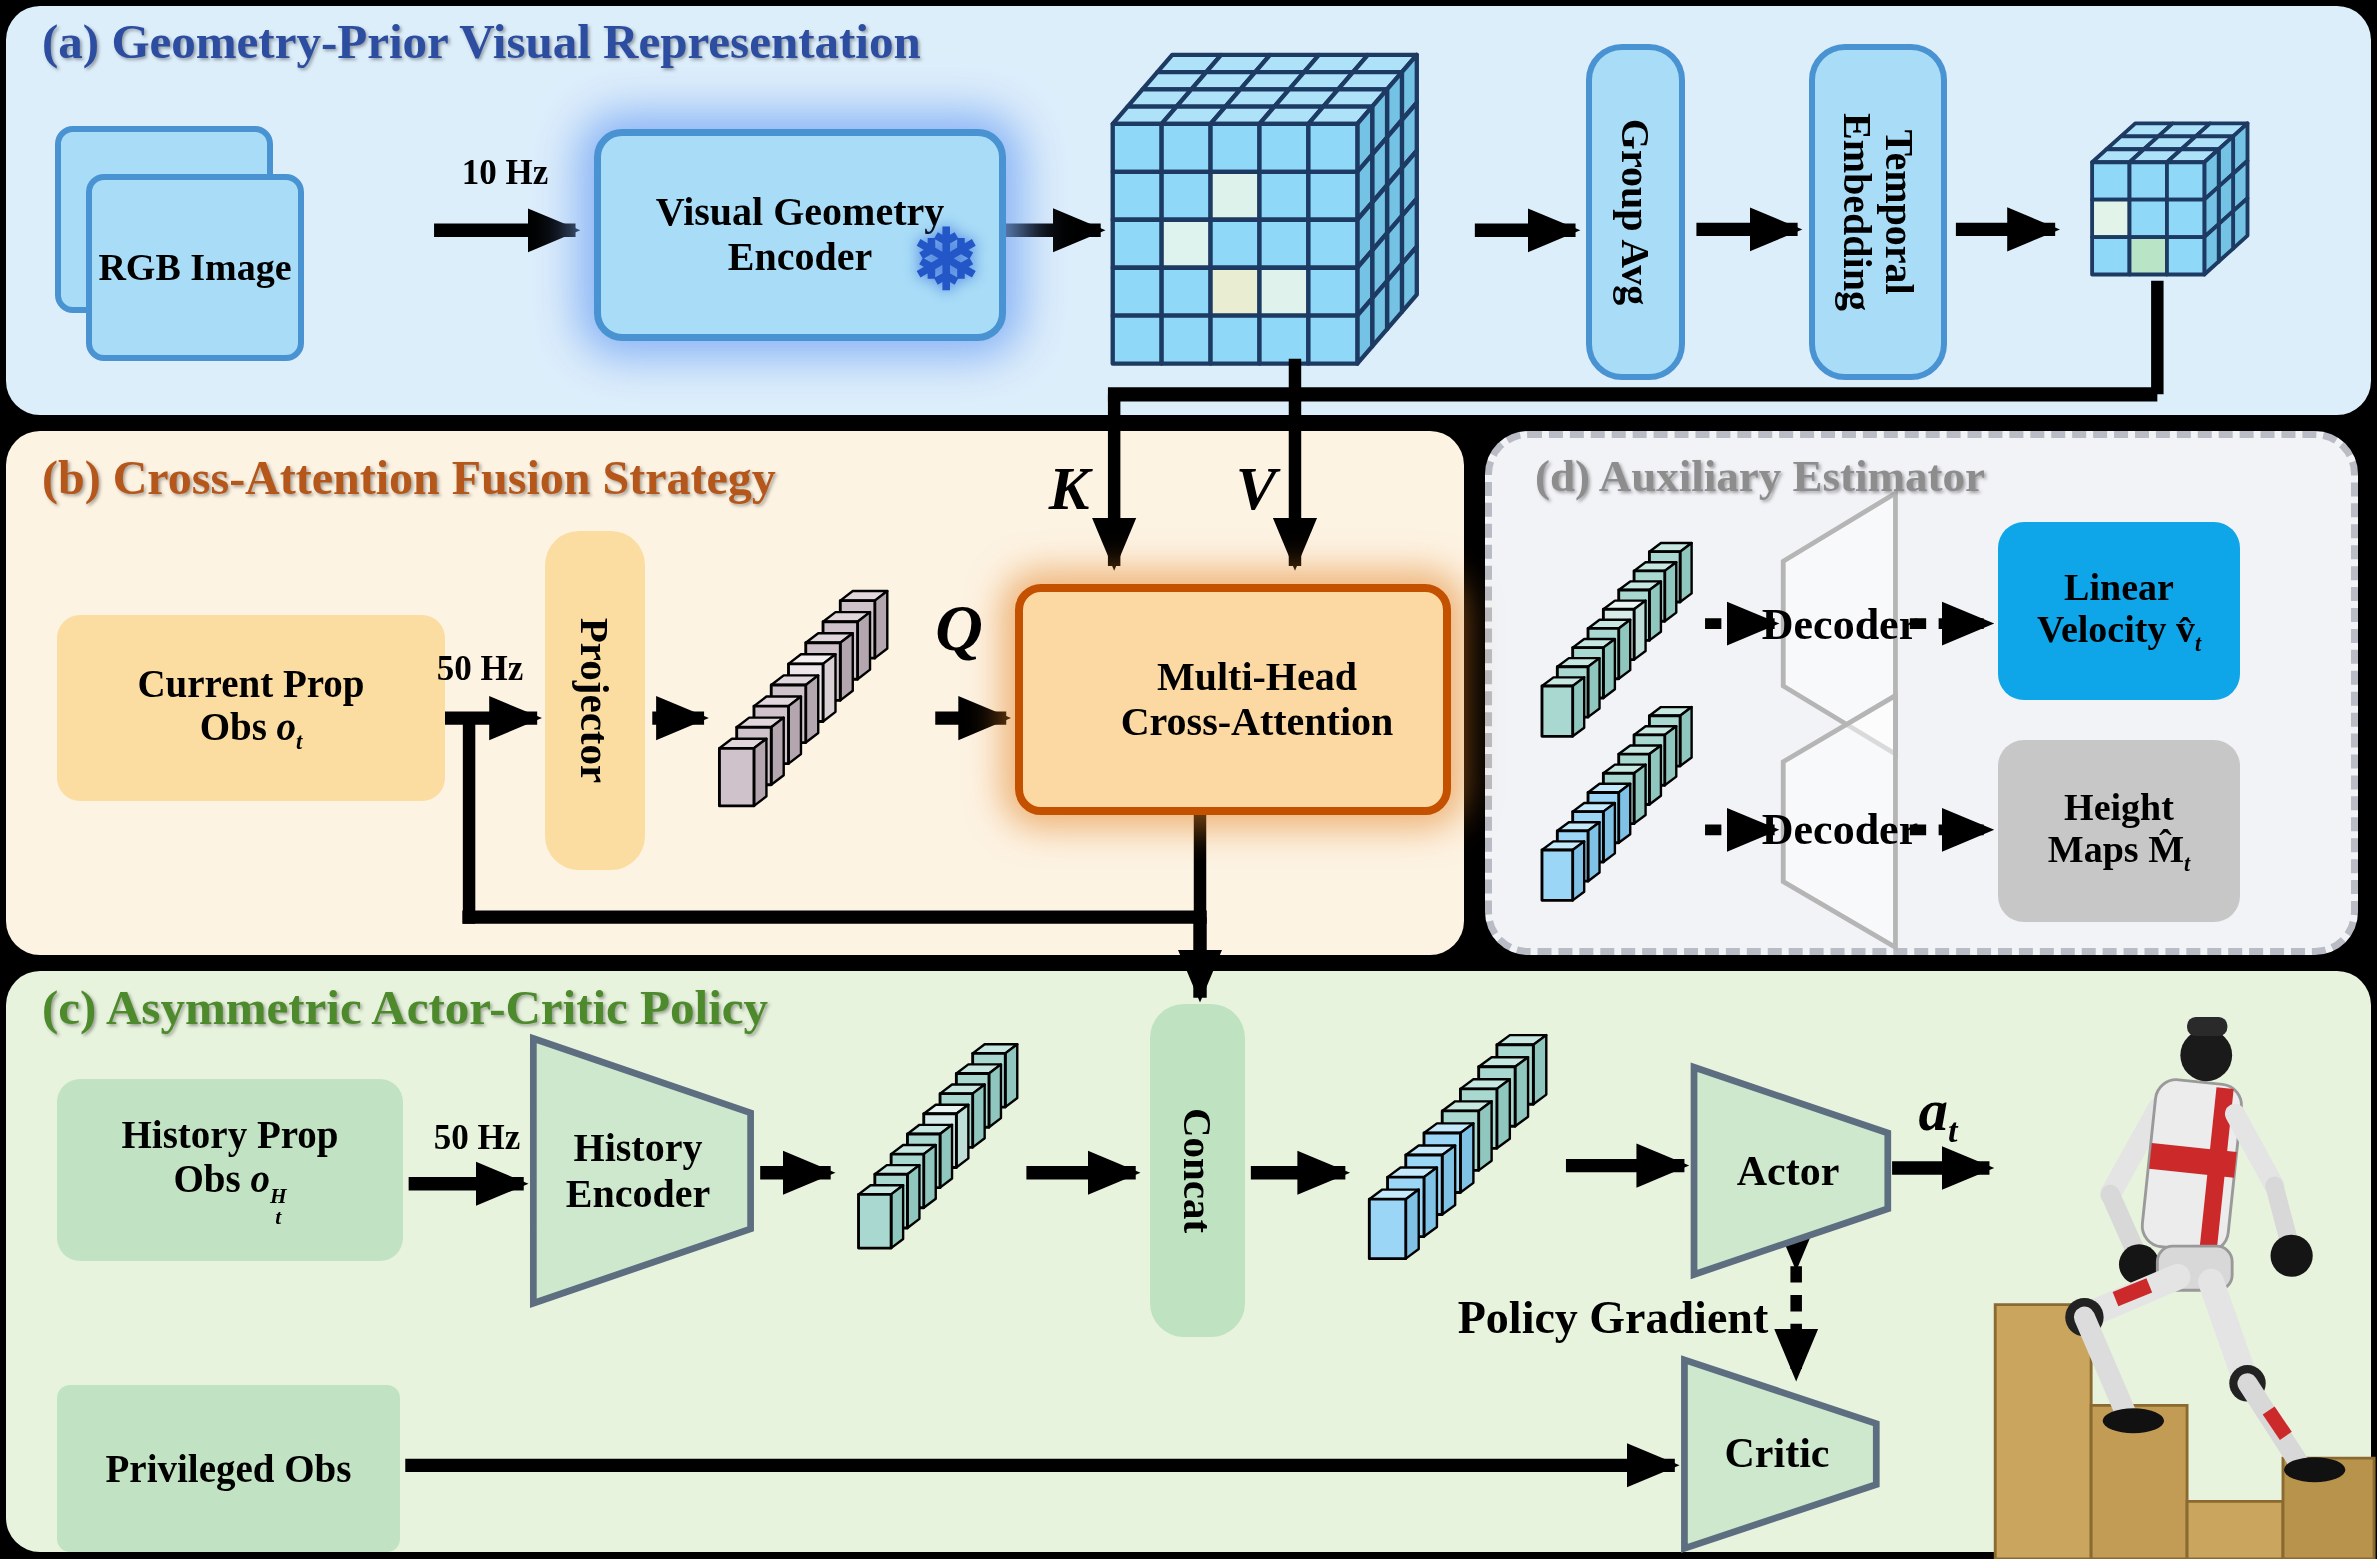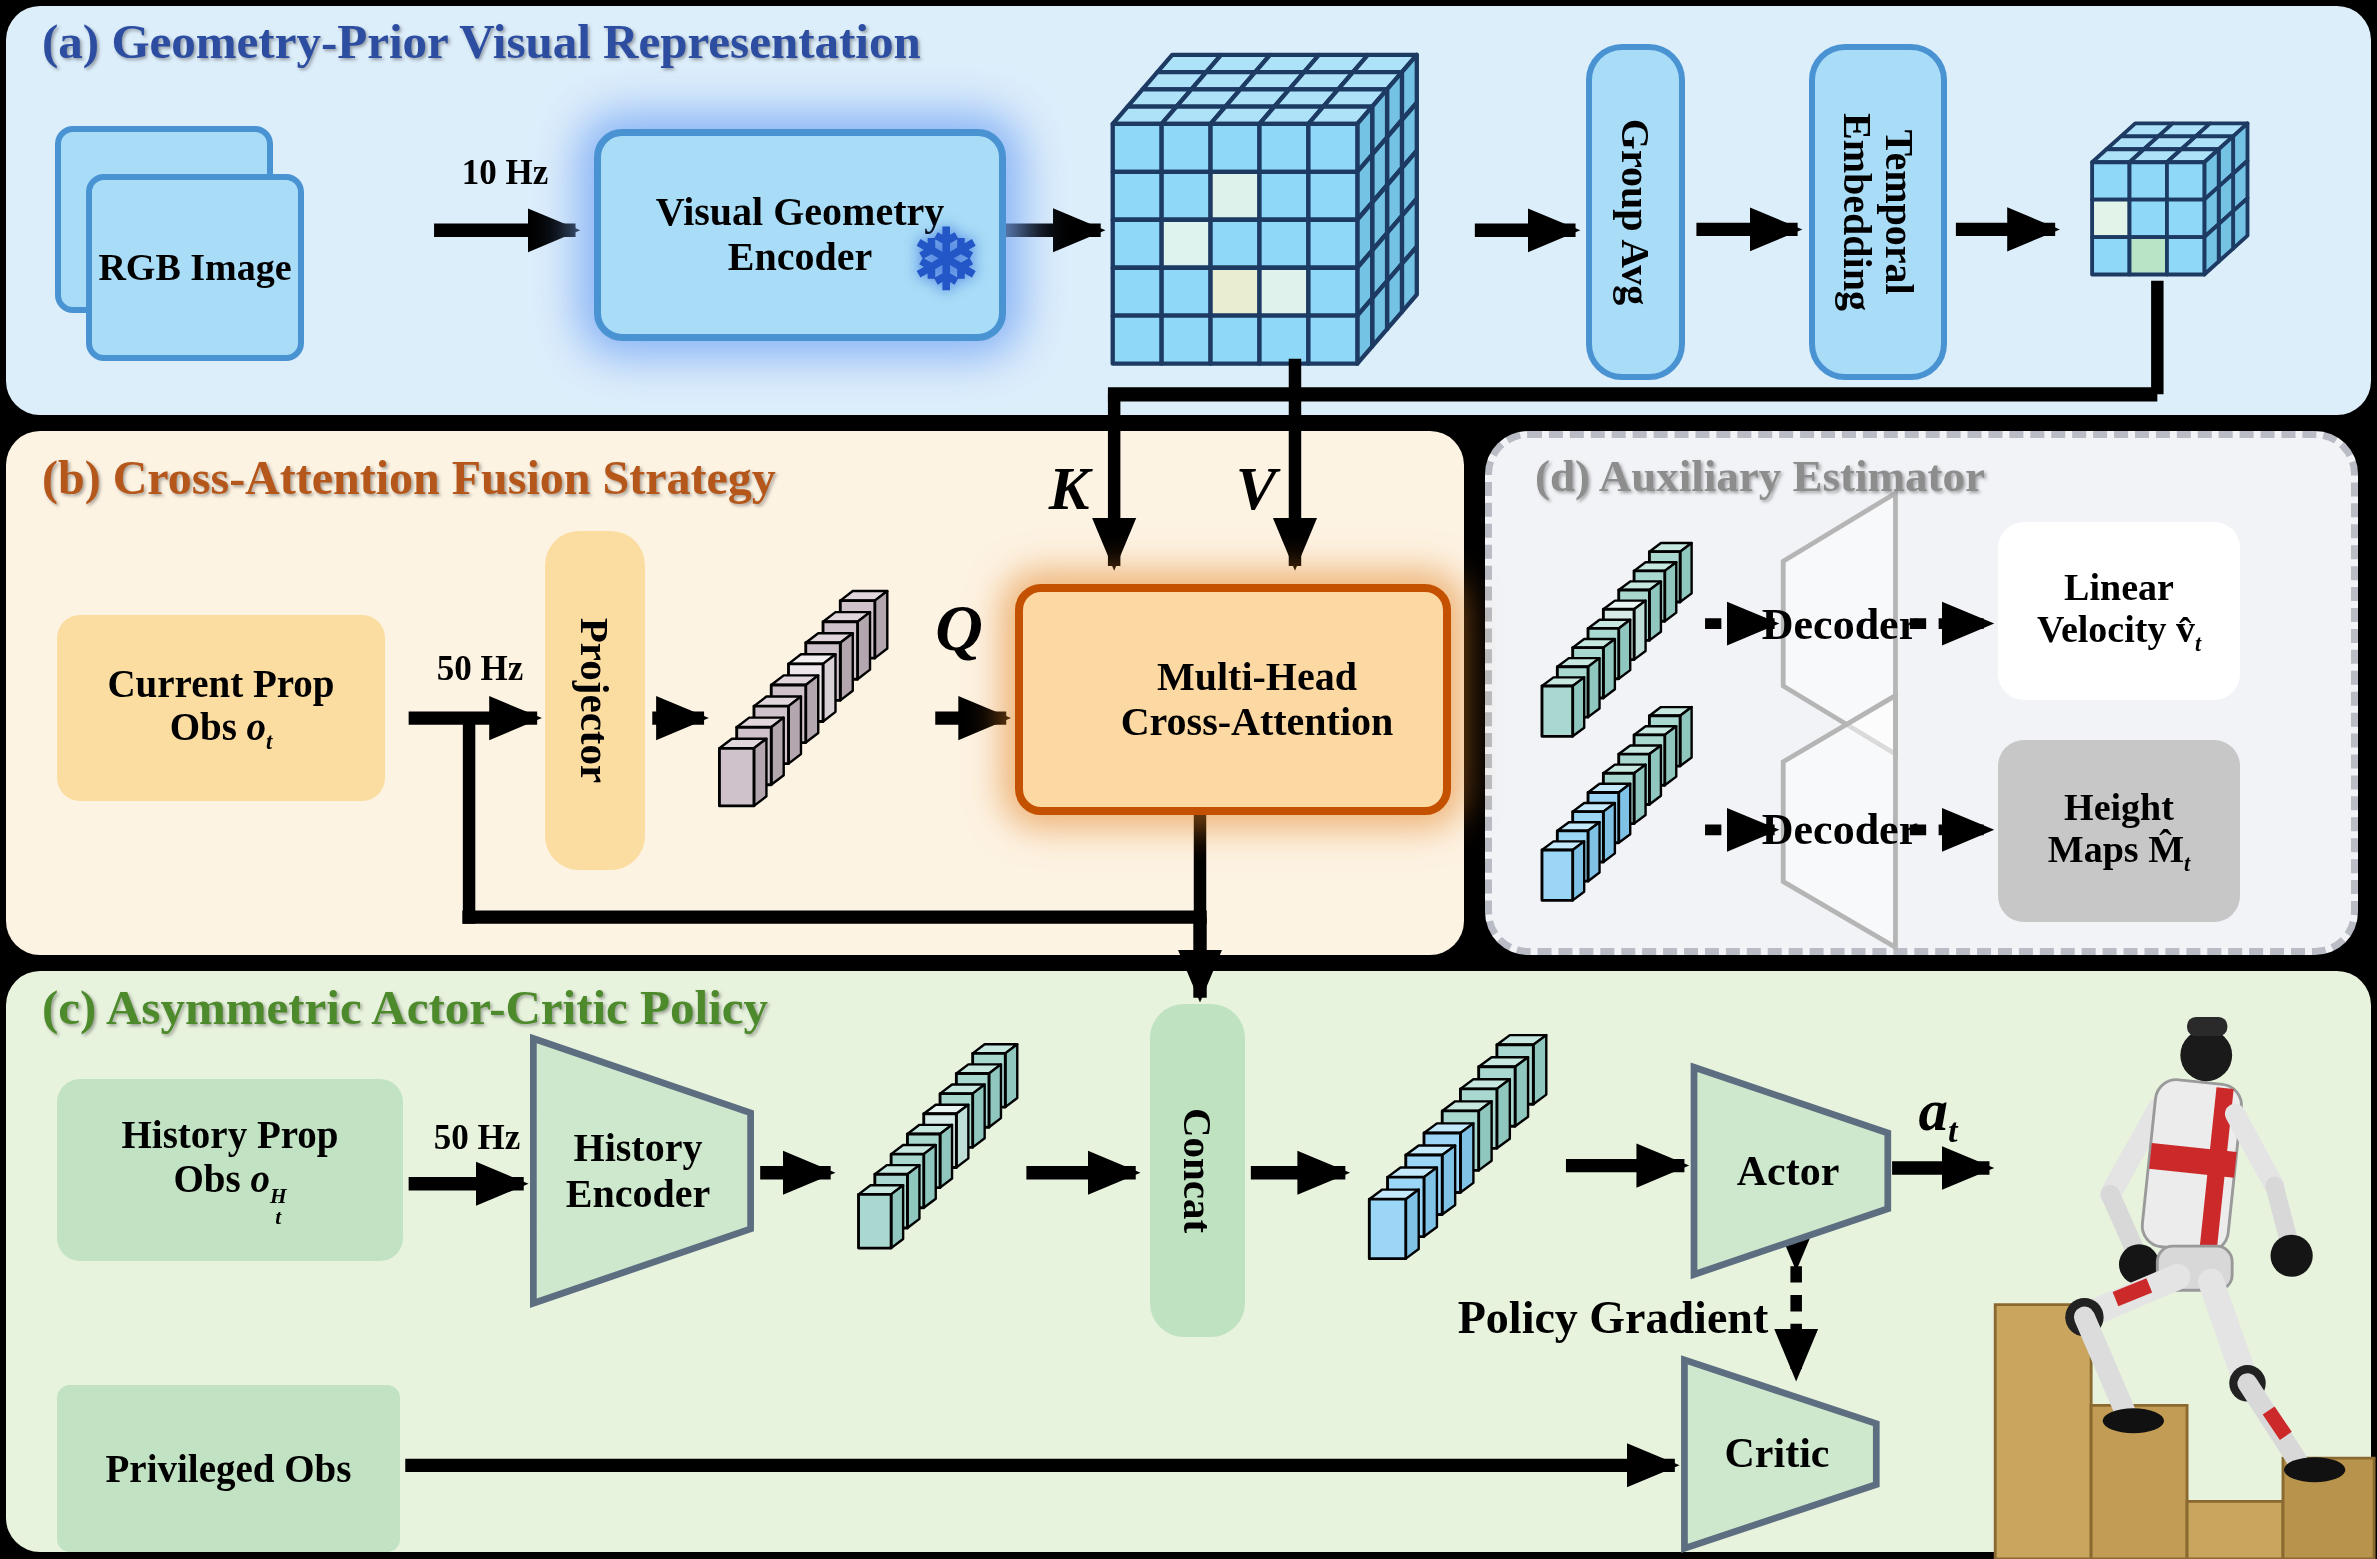--- a/index.html
+++ b/index.html
@@ -347,42 +347,42 @@
   </div>
   <div class="pill" style="left:1809px;top:44px;width:138px;height:336px;background:#a9ddf7;
               border:6.2px solid #4a93d3;border-radius:36px;box-sizing:border-box;">
     <div class="rot" style="font-size:40px;">
       <span>Temporal</span>
       <span>Embedding</span>
     </div>
   </div>
   <div class="lbl center" style="left:505px;top:173px;font-size:35px;">10 Hz</div>
 
-  <div class="box" style="left:57px;top:615px;width:328px;height:186px;background:#fbdda2;
+  <div class="box" style="left:57px;top:615px;width:388px;height:186px;background:#fbdda2;
               border-radius:23px;font-size:39px;">
     <span>Current Prop</span>
     <span><span>Obs </span><i>o</i><sub class="ital">t</sub></span>
   </div>
   <div class="pill" style="left:545px;top:531px;width:100px;height:339px;background:#fbdda2;border-radius:34px;">
     <div class="rot" style="font-size:41px;">Projector</div>
   </div>
   <div class="box" style="left:1015px;top:584px;width:372px;height:215px;background:#fcd9a2;
               border:8.6px solid #c35100;border-radius:26px;font-size:40px;
               box-shadow:0 0 34px 13.4px rgba(225,130,35,0.55);padding-left:48px;">
     <span>Multi-Head</span>
     <span>Cross-Attention</span>
   </div>
   <div class="lbl center ital" style="left:480px;top:669px;font-size:35px;font-style:normal;">50 Hz</div>
   <div class="lbl center ital" style="left:1069px;top:489px;font-size:61px;">K</div>
   <div class="lbl center ital" style="left:1256px;top:489px;font-size:61px;">V</div>
   <div class="lbl center ital" style="left:959px;top:628px;font-size:66px;">Q</div>
 
   <div class="lbl center" style="left:1840px;top:624px;font-size:44px;">Decoder</div>
   <div class="lbl center" style="left:1840px;top:829px;font-size:44px;">Decoder</div>
-  <div class="box" style="left:1998px;top:522px;width:242px;height:178px;background:#ffffff;
+  <div class="box" style="left:1998px;top:522px;width:242px;height:178px;background:#0ea5e9;
               border-radius:26px;font-size:38px;">
     <span>Linear</span>
     <span><span>Velocity </span><b>v̂</b><sub class="ital">t</sub></span>
   </div>
   <div class="box" style="left:1998px;top:740px;width:242px;height:182px;background:#c7c7c7;
               border-radius:26px;font-size:38px;">
     <span>Height</span>
     <span><span>Maps </span><span>M̂</span><sub class="ital">t</sub></span>
   </div>
 

